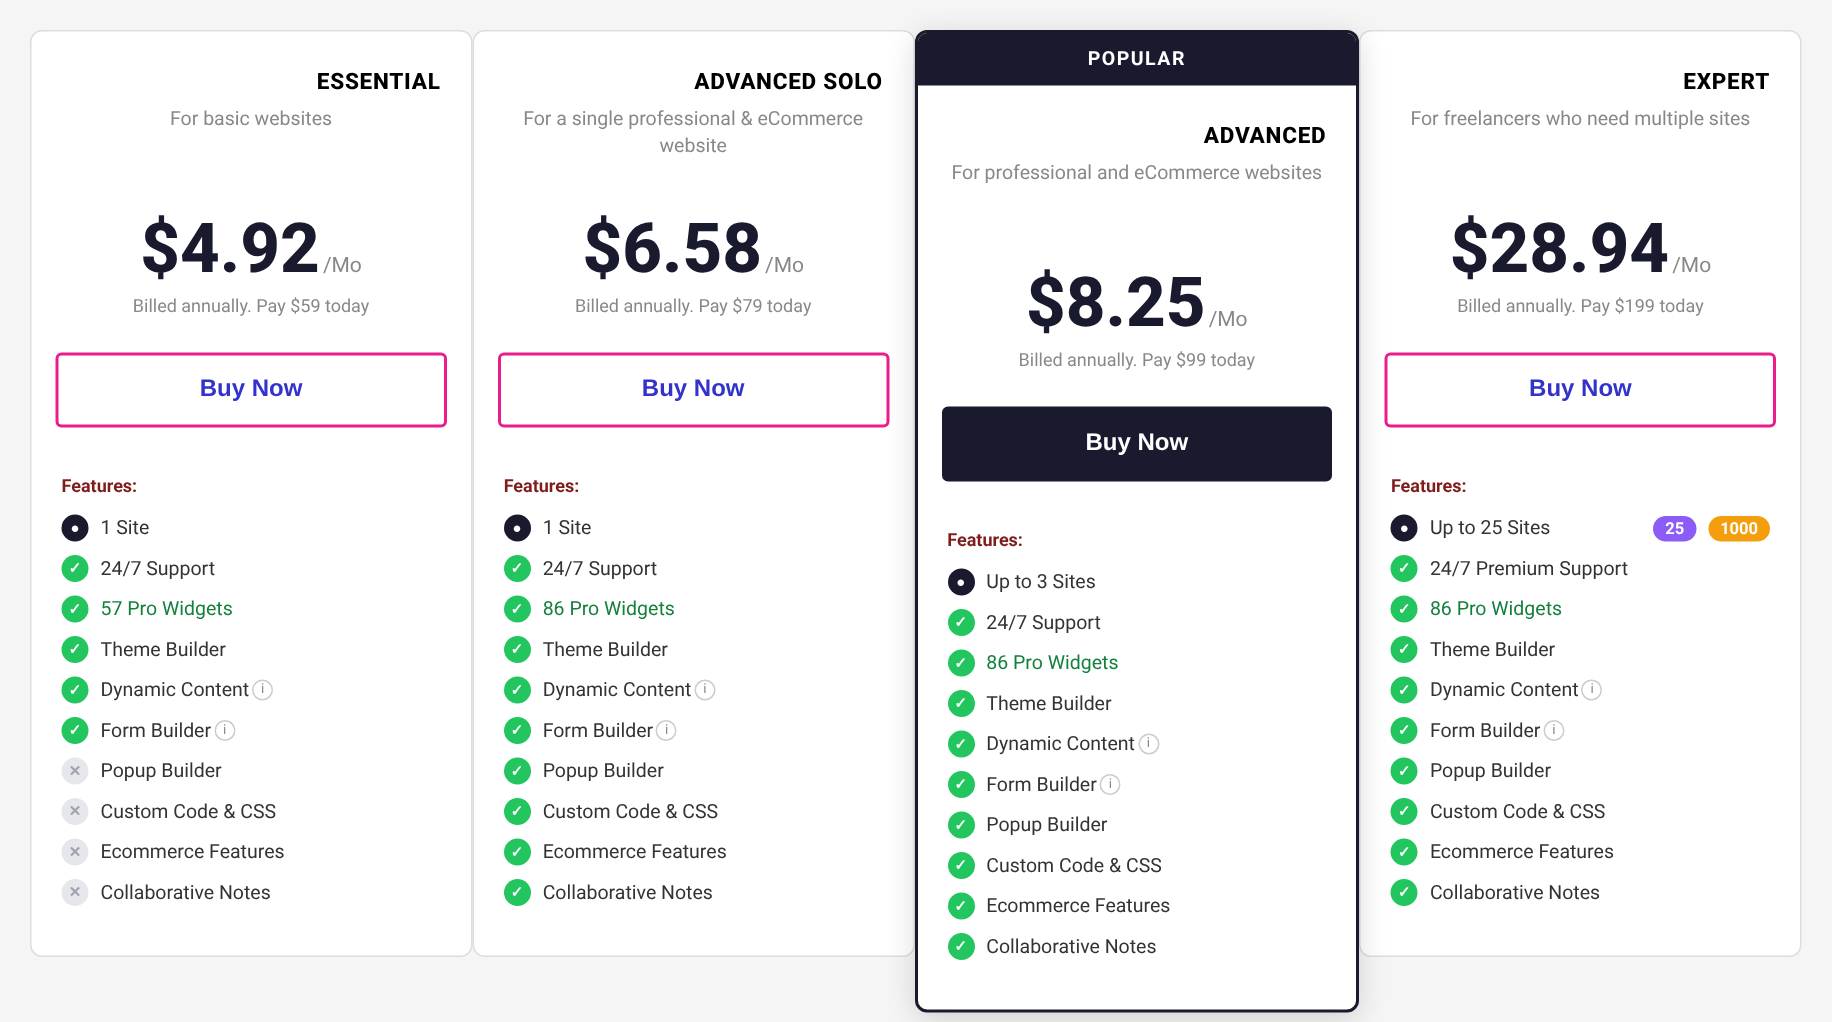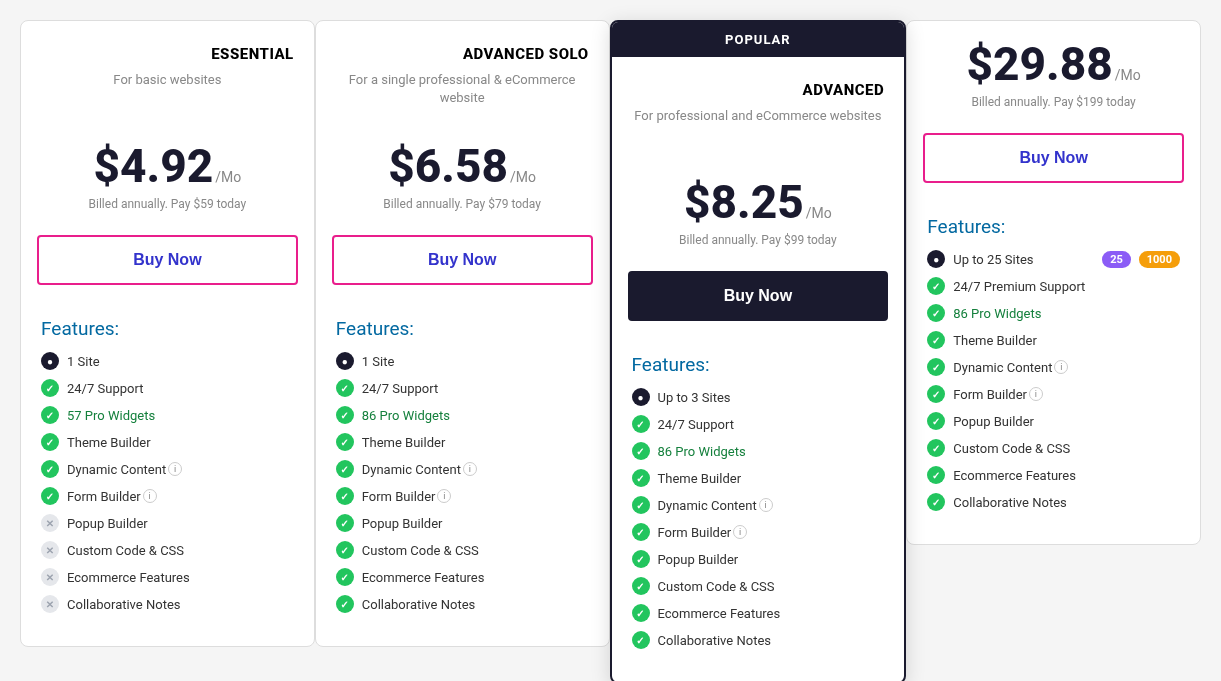--- a/index.html
+++ b/index.html
@@ -108,23 +108,23 @@
     }
     .buy-now-btn.filled {
       border-color: #1a1a2e;
       background: #1a1a2e;
       color: #fff;
     }
     .features-section {
       padding: 16px 20px 24px;
     }
     .features-title {
-      font-size: 19px;
-      font-weight: 400;
-      color: #0369a1;
+      font-size: 12px;
+      font-weight: 700;
+      color: #7f1d1d;
       margin-bottom: 12px;
     }
     .feature-item {
       display: flex;
       align-items: center;
       gap: 8px;
       margin-bottom: 9px;
       font-size: 13px;
       color: #333;
     }
@@ -436,23 +436,27 @@
         </div>
         <div class="feature-item">
           <span class="icon-circle icon-green">✓</span>
           <div class="feature-item-row">
             <span>Collaborative Notes</span>
           </div>
         </div>
       </div>
     </div>
     <div class="plan-card">
+    <div class="plan-header">
+      <div class="plan-name">EXPERT</div>
+      <div class="plan-desc">For freelancers who need multiple sites</div>
+    </div>
     <div class="plan-price-wrapper">
       <div class="plan-price">
-        <span class="price-amount">$29.88</span>
+        <span class="price-amount">$28.94</span>
         <span class="price-mo">/Mo</span>
       </div>
       <div class="price-billing">Billed annually. Pay $199 today</div>
     </div>
     <div class="buy-now-row">
       <button class="buy-now-btn outline">Buy Now</button>
     </div>
     <div class="features-section">
       <div class="features-title">Features:</div>
   <div class="feature-item">

